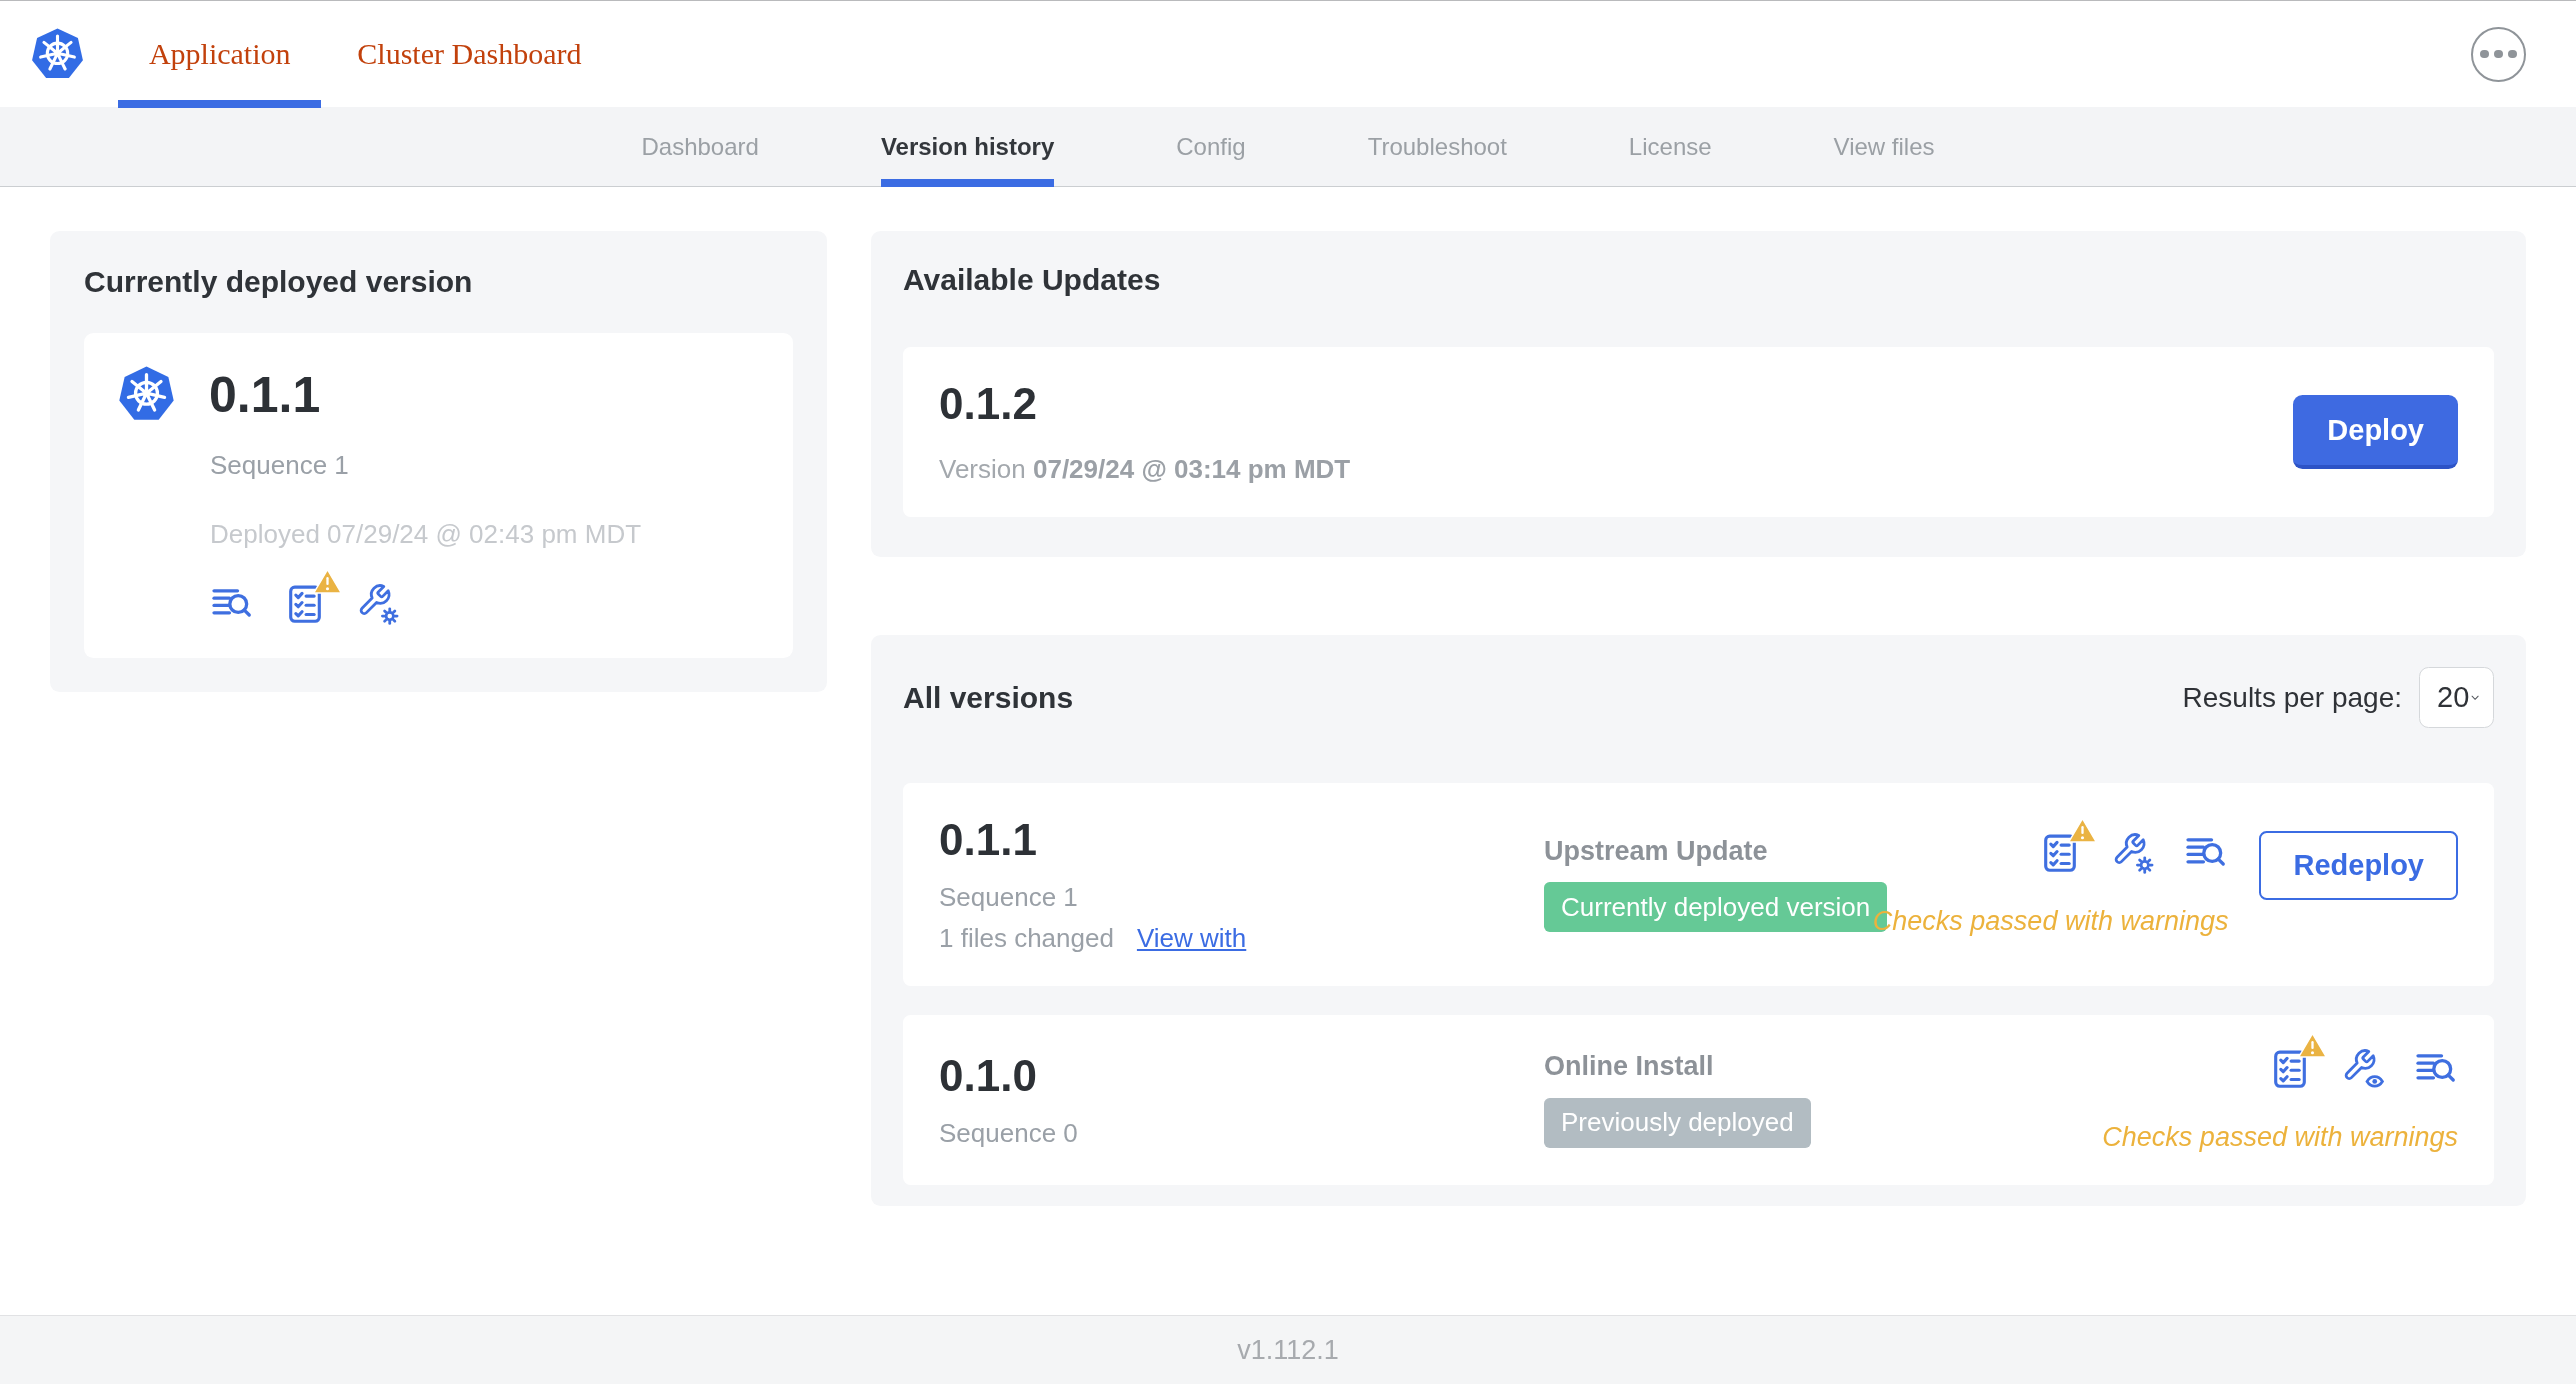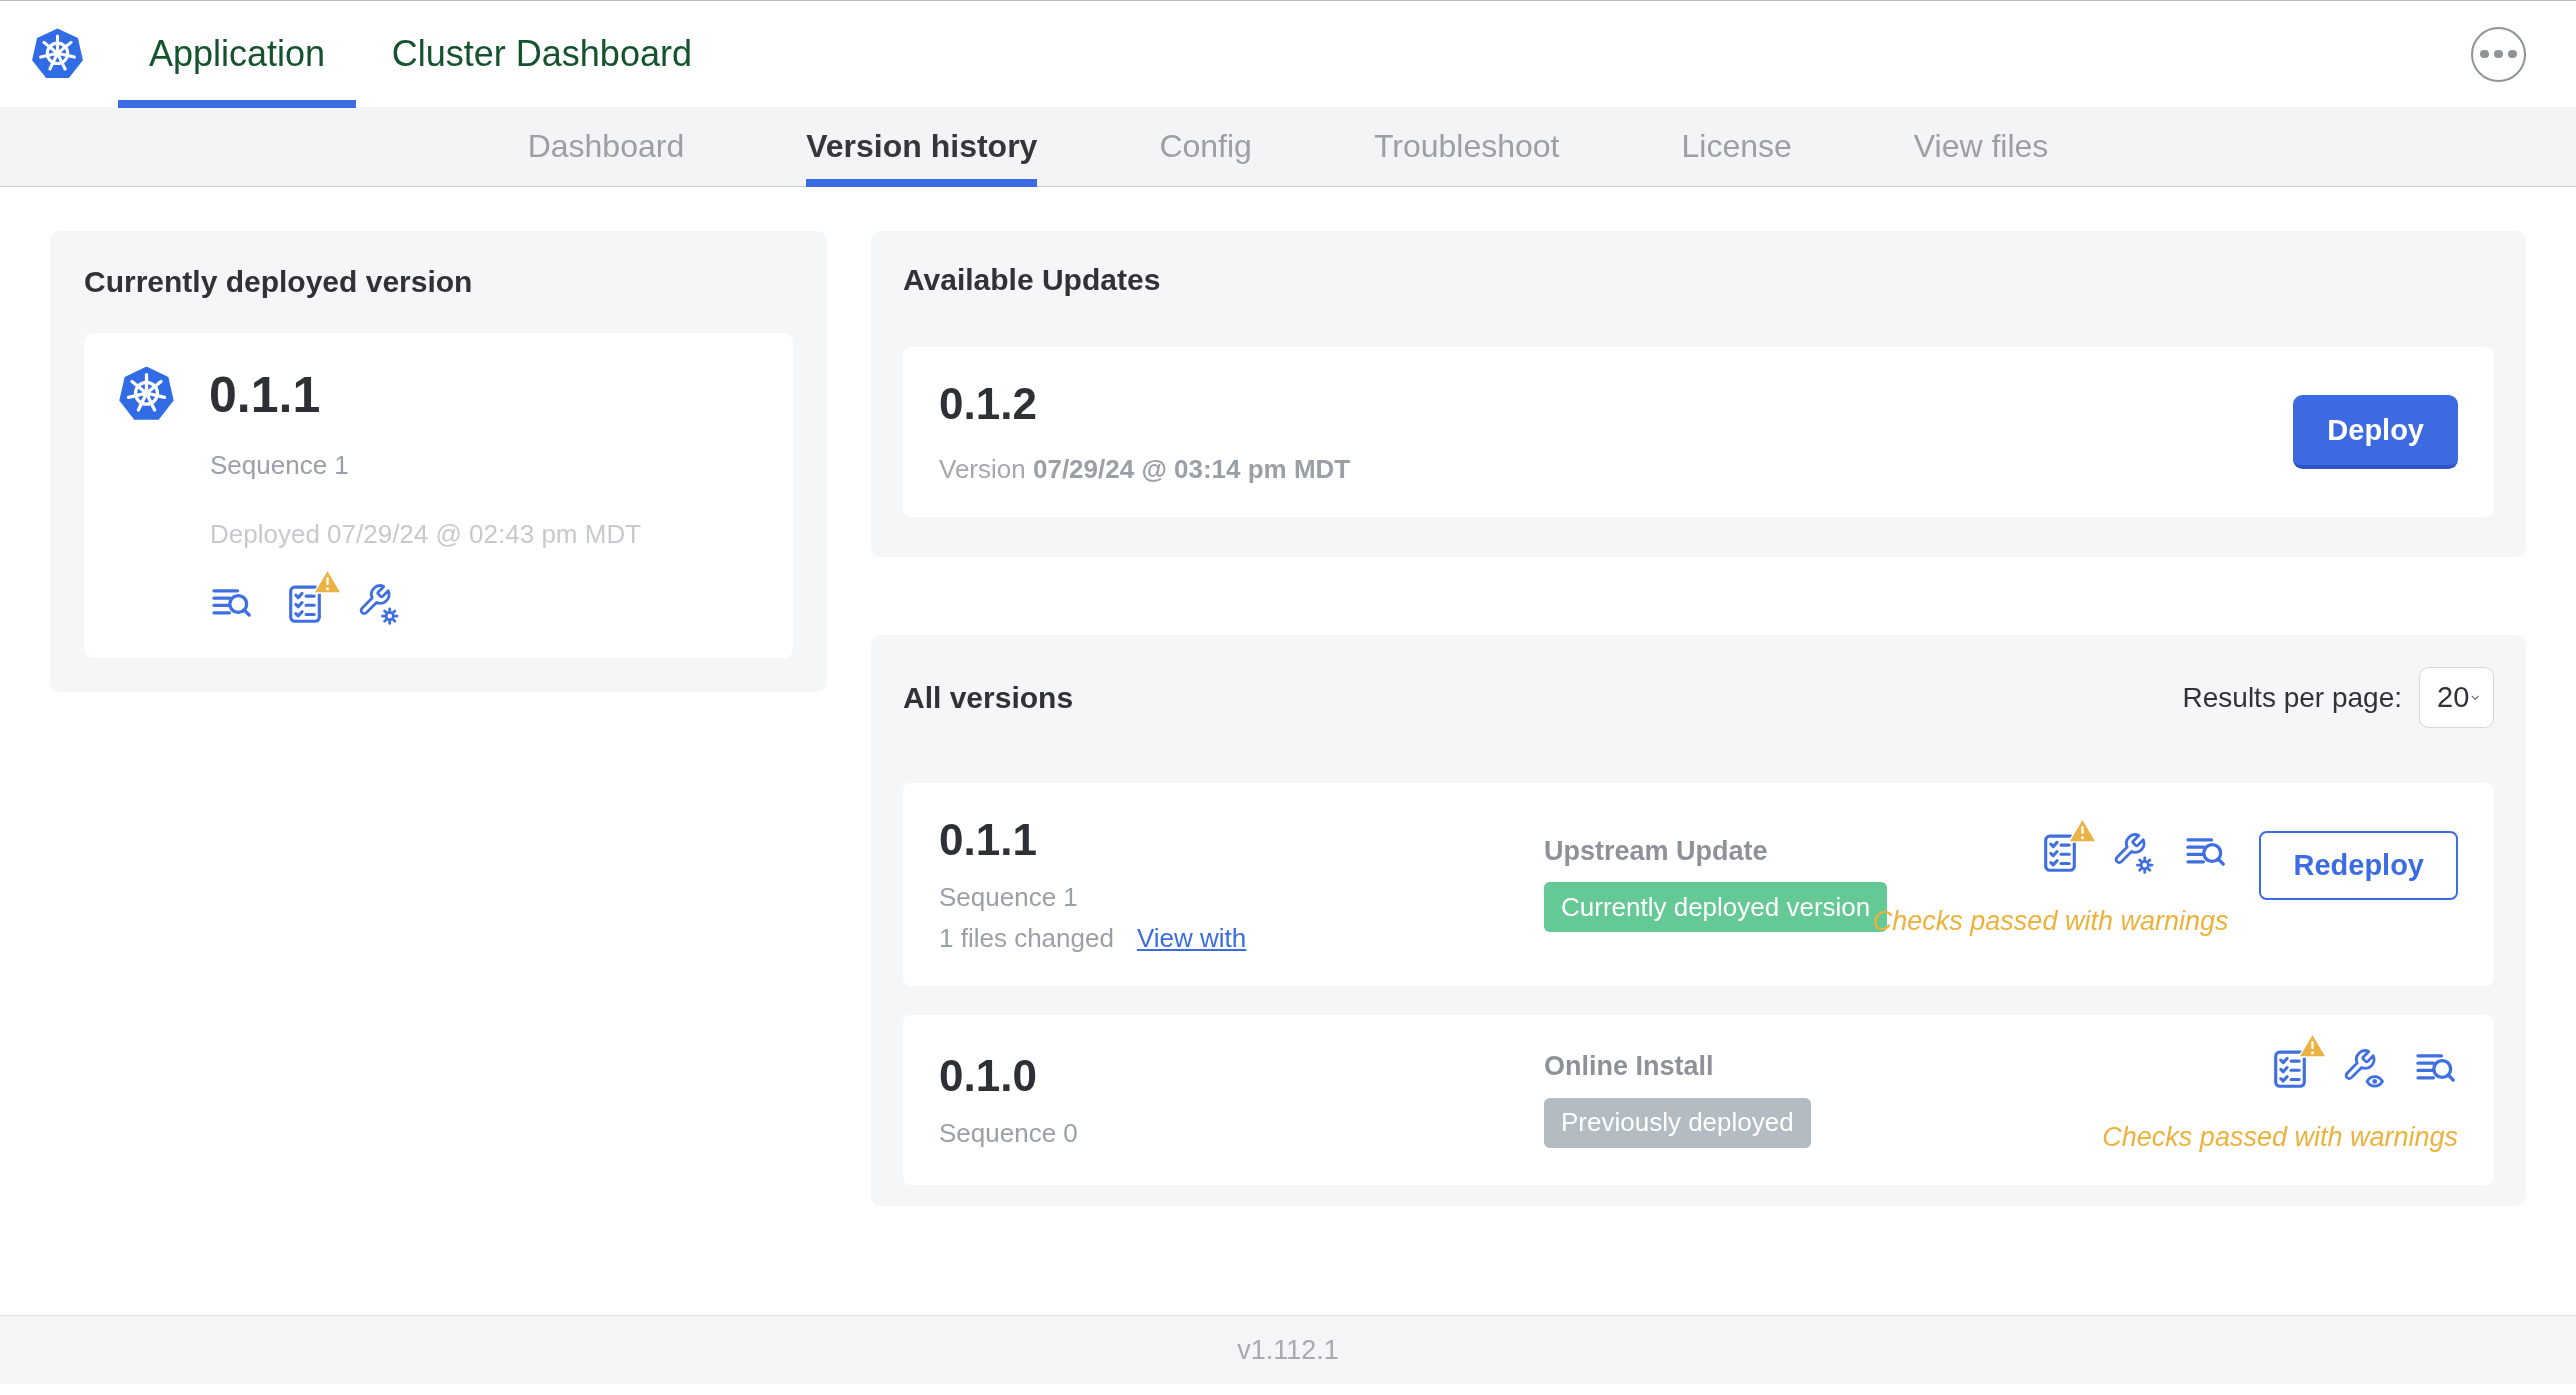--- a/index.html
+++ b/index.html
@@ -11,39 +11,39 @@
 
   
   .topnav {
     height:107px; display:flex; align-items:center; padding-left:29px;
     background:#fff; border-top:1px solid #b9babc;
   }
   .k8s-logo { width:57px; height:57px; display:block; }
   .top-tabs { display:flex; height:107px; margin-left:61px; gap:63px; }
   .top-tab {
     position:relative; display:flex; align-items:center;
-    font-size:36px; color:#14532d; cursor:pointer; padding:0 1.9px; white-space:nowrap;
+    font-size:30px; color:#c2410c; cursor:pointer; padding:0 1.9px; white-space:nowrap;font-family:Liberation Serif, serif;
   }
   .top-tab.active::after {
     content:""; position:absolute; left:-29px; right:-29px; bottom:0; height:7.6px; background:#3b6ce3;
   }
   .menu-btn {
     margin-left:auto; margin-right:50px; width:55px; height:55px; border-radius:50%;
     border:2.9px solid #8f9499; background:#fff; display:flex; align-items:center;
     justify-content:center; gap:5.7px; cursor:pointer; padding:0; flex:none;
   }
   .menu-btn .dot { width:8.6px; height:8.6px; border-radius:50%; background:#8f9499; }
 
   
   .subnav {
     height:80px; background:#f3f4f6; border-bottom:1px solid #cbced1;
     display:flex; justify-content:center; gap:122px;
   }
   .sub-tab {
-    position:relative; display:flex; align-items:center; font-size:32px;
+    position:relative; display:flex; align-items:center; font-size:24px;
     color:#9ba0a5; cursor:pointer; white-space:nowrap;
   }
   .sub-tab.active { color:#33373c; font-weight:700; }
   .sub-tab.active::after {
     content:""; position:absolute; left:0; right:0; bottom:-1px; height:7.6px; background:#3b6ce3;
   }
 
   
   main { display:flex; align-items:flex-start; gap:44px; padding:44px 50px 0 50px; }
   .panel { background:#f5f6f8; border-radius:9.5px; }

